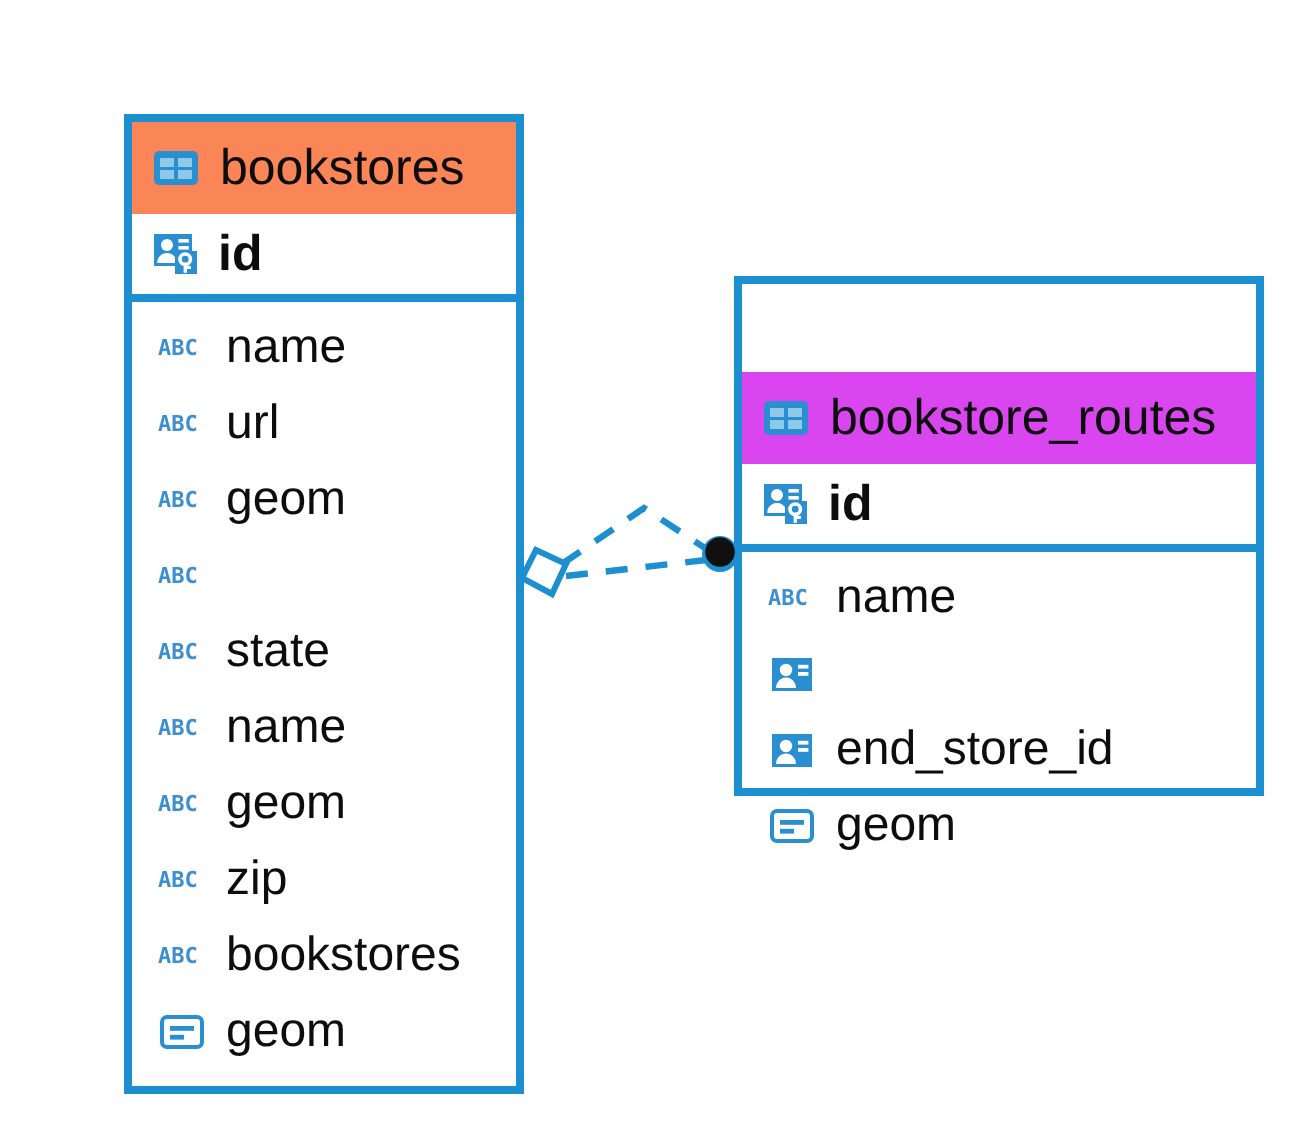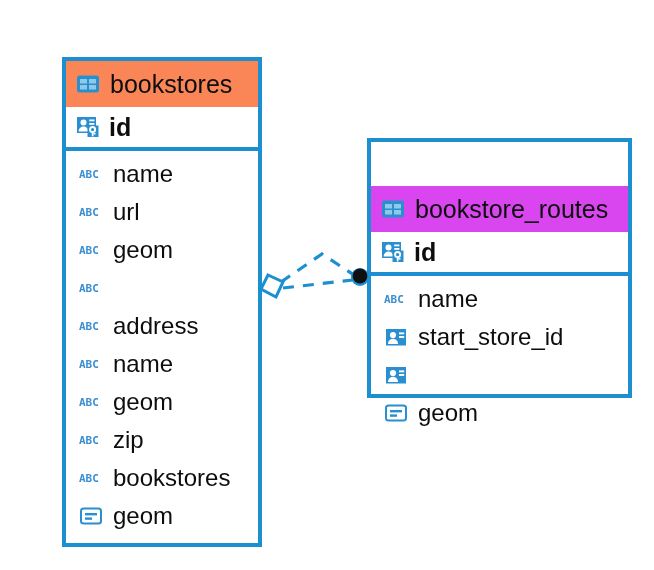--- a/index.html
+++ b/index.html
@@ -123,21 +123,21 @@
           </svg>
         </span>
       </div>
 
       <div class="colrow">
         <span class="ico-abc">
           <svg width="26" height="26" viewBox="0 0 26 13">
             <text x="1" y="10" font-family="'DejaVu Sans Mono','Liberation Mono',monospace" font-size="11" font-weight="bold" fill="#3c8fd0">ABC</text>
           </svg>
         </span>
-        <span>address</span>
+        <span>state</span>
       </div>
 
       <div class="colrow">
         <span class="ico-abc">
           <svg width="26" height="26" viewBox="0 0 26 13">
             <text x="1" y="10" font-family="'DejaVu Sans Mono','Liberation Mono',monospace" font-size="11" font-weight="bold" fill="#3c8fd0">ABC</text>
           </svg>
         </span>
         <span>name</span>
       </div>
@@ -221,31 +221,31 @@
       </div>
 
       <div class="colrow">
         <svg class="ico" width="26" height="26" viewBox="0 0 26 26">
           <rect x="3" y="5" width="20" height="16.5" fill="#2a8fd0"></rect>
           <circle cx="10" cy="11" r="3.1" fill="#ffffff"></circle>
           <path d="M5 20c0-3.1 2.4-5.2 5-5.2s5 2.1 5 5.2z" fill="#ffffff"></path>
           <rect x="16" y="8.4" width="5.2" height="1.9" fill="#ffffff"></rect>
           <rect x="16" y="12" width="5.2" height="1.9" fill="#ffffff"></rect>
         </svg>
-        <span>start_store_id</span>
       </div>
 
       <div class="colrow">
         <svg class="ico" width="26" height="26" viewBox="0 0 26 26">
           <rect x="3" y="5" width="20" height="16.5" fill="#2a8fd0"></rect>
           <circle cx="10" cy="11" r="3.1" fill="#ffffff"></circle>
           <path d="M5 20c0-3.1 2.4-5.2 5-5.2s5 2.1 5 5.2z" fill="#ffffff"></path>
           <rect x="16" y="8.4" width="5.2" height="1.9" fill="#ffffff"></rect>
           <rect x="16" y="12" width="5.2" height="1.9" fill="#ffffff"></rect>
         </svg>
+        <span>end_store_id</span>
       </div>
 
       <div class="colrow">
         <svg class="ico" width="26" height="26" viewBox="0 0 26 26">
           <rect x="3" y="5.5" width="20" height="15" rx="2.5" fill="none" stroke="#2a8fd0" stroke-width="2"></rect>
           <rect x="7" y="10" width="12" height="2.4" fill="#2a8fd0"></rect>
           <rect x="7" y="14.4" width="7" height="2.4" fill="#2a8fd0"></rect>
         </svg>
         <span>geom</span>
       </div>

